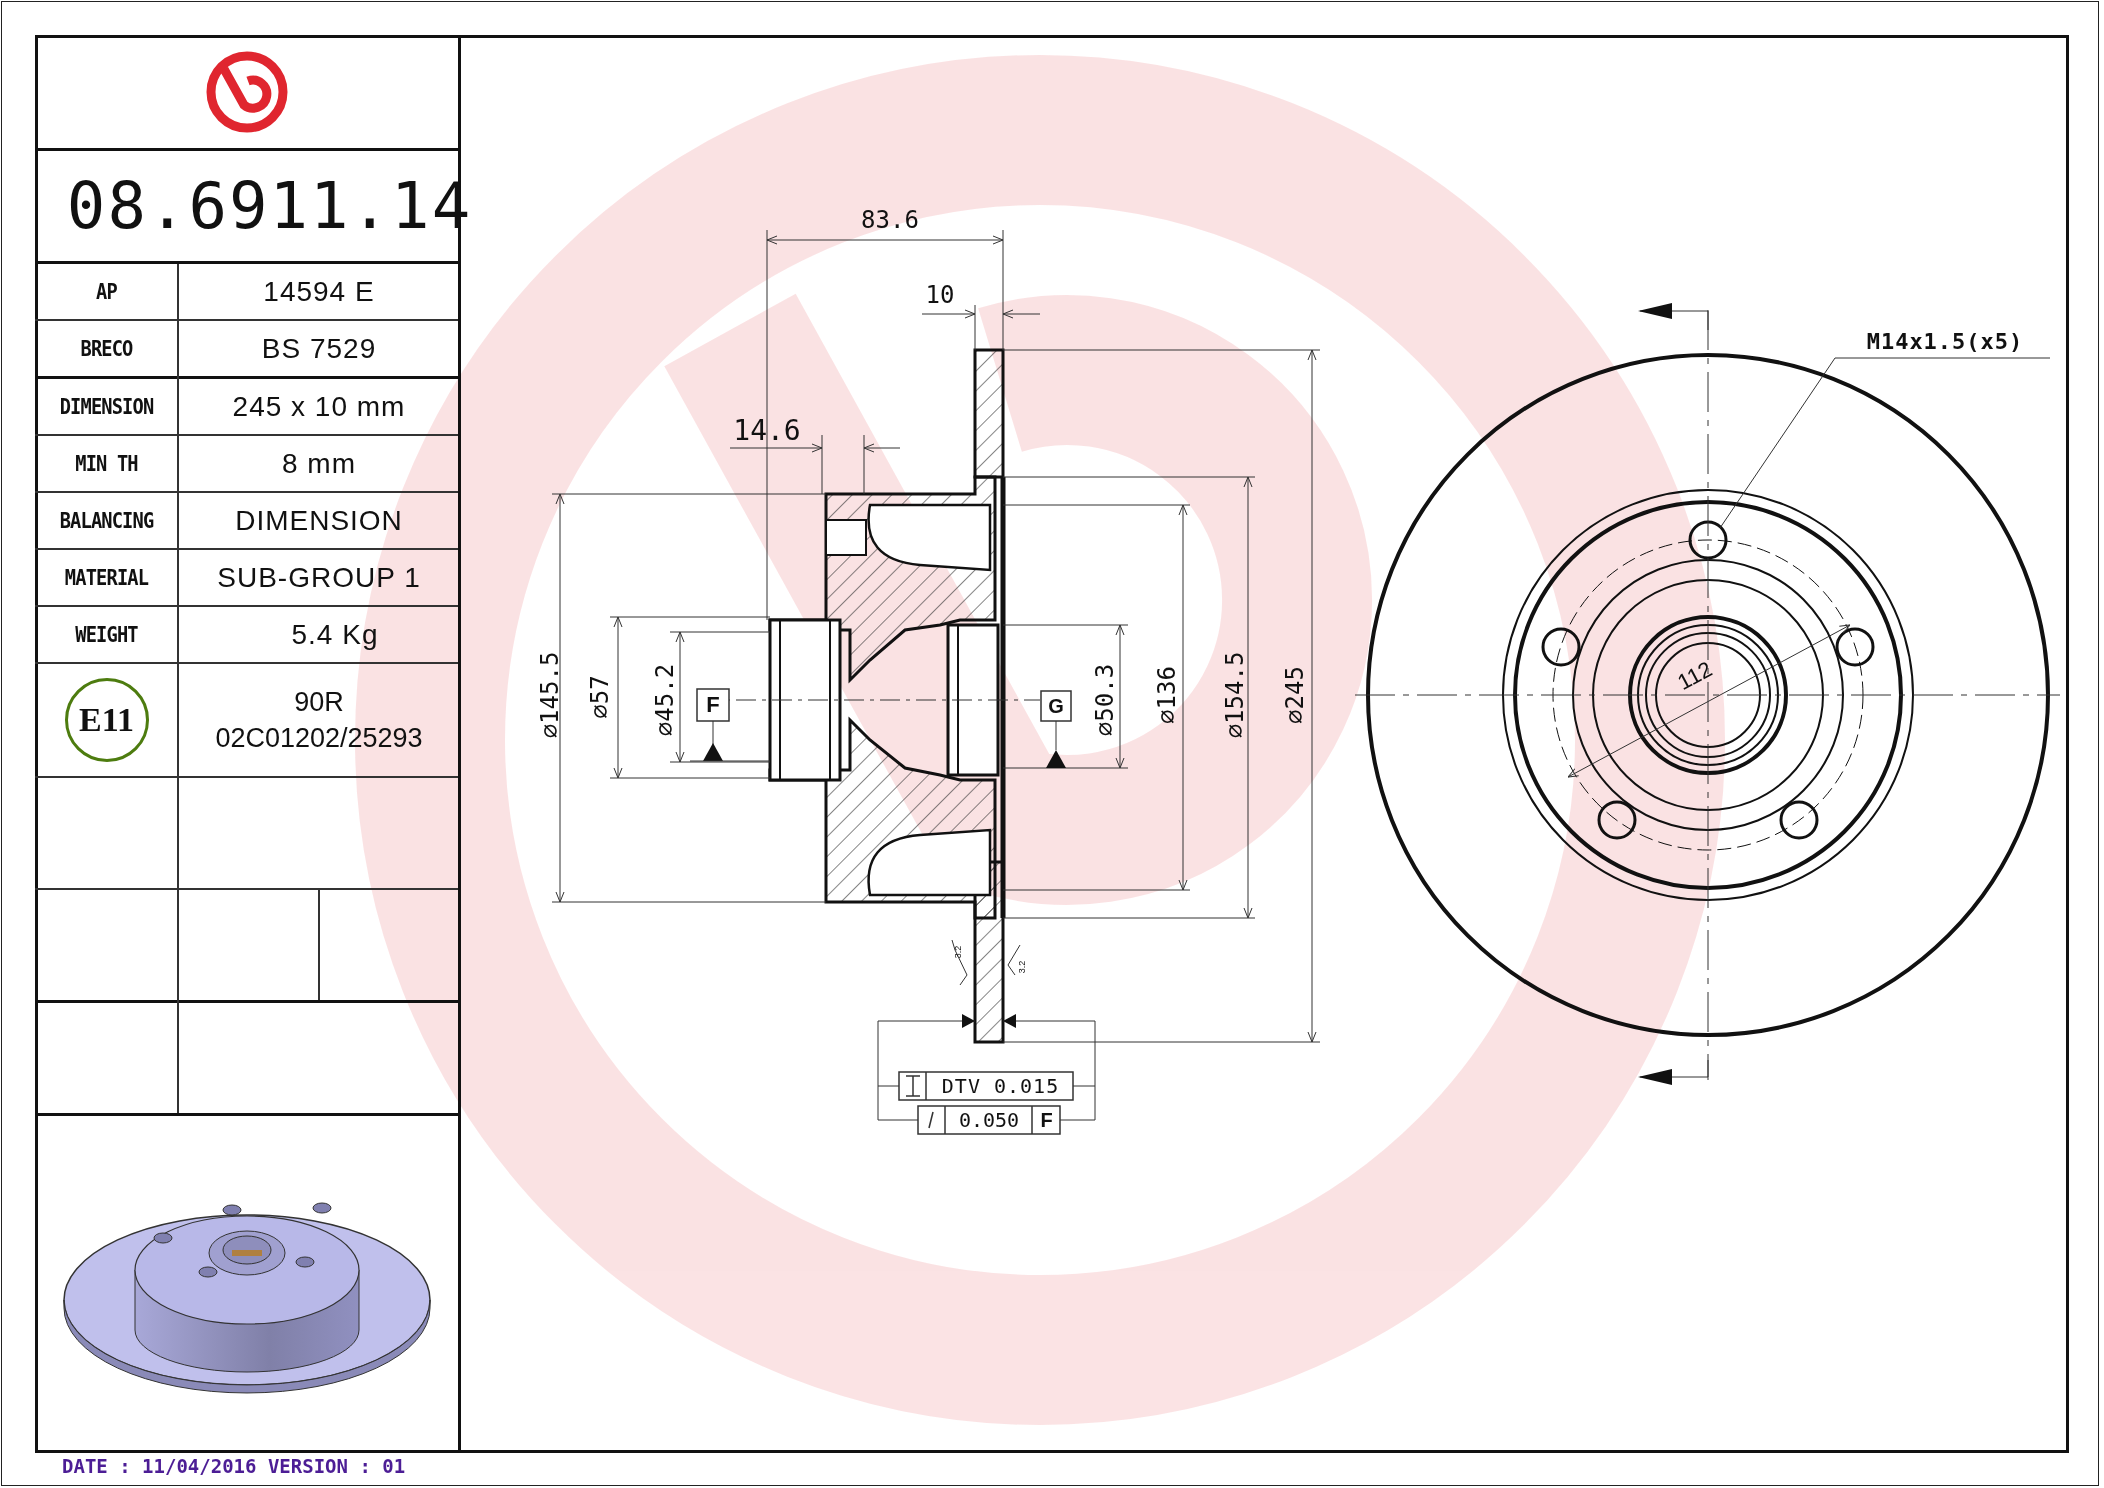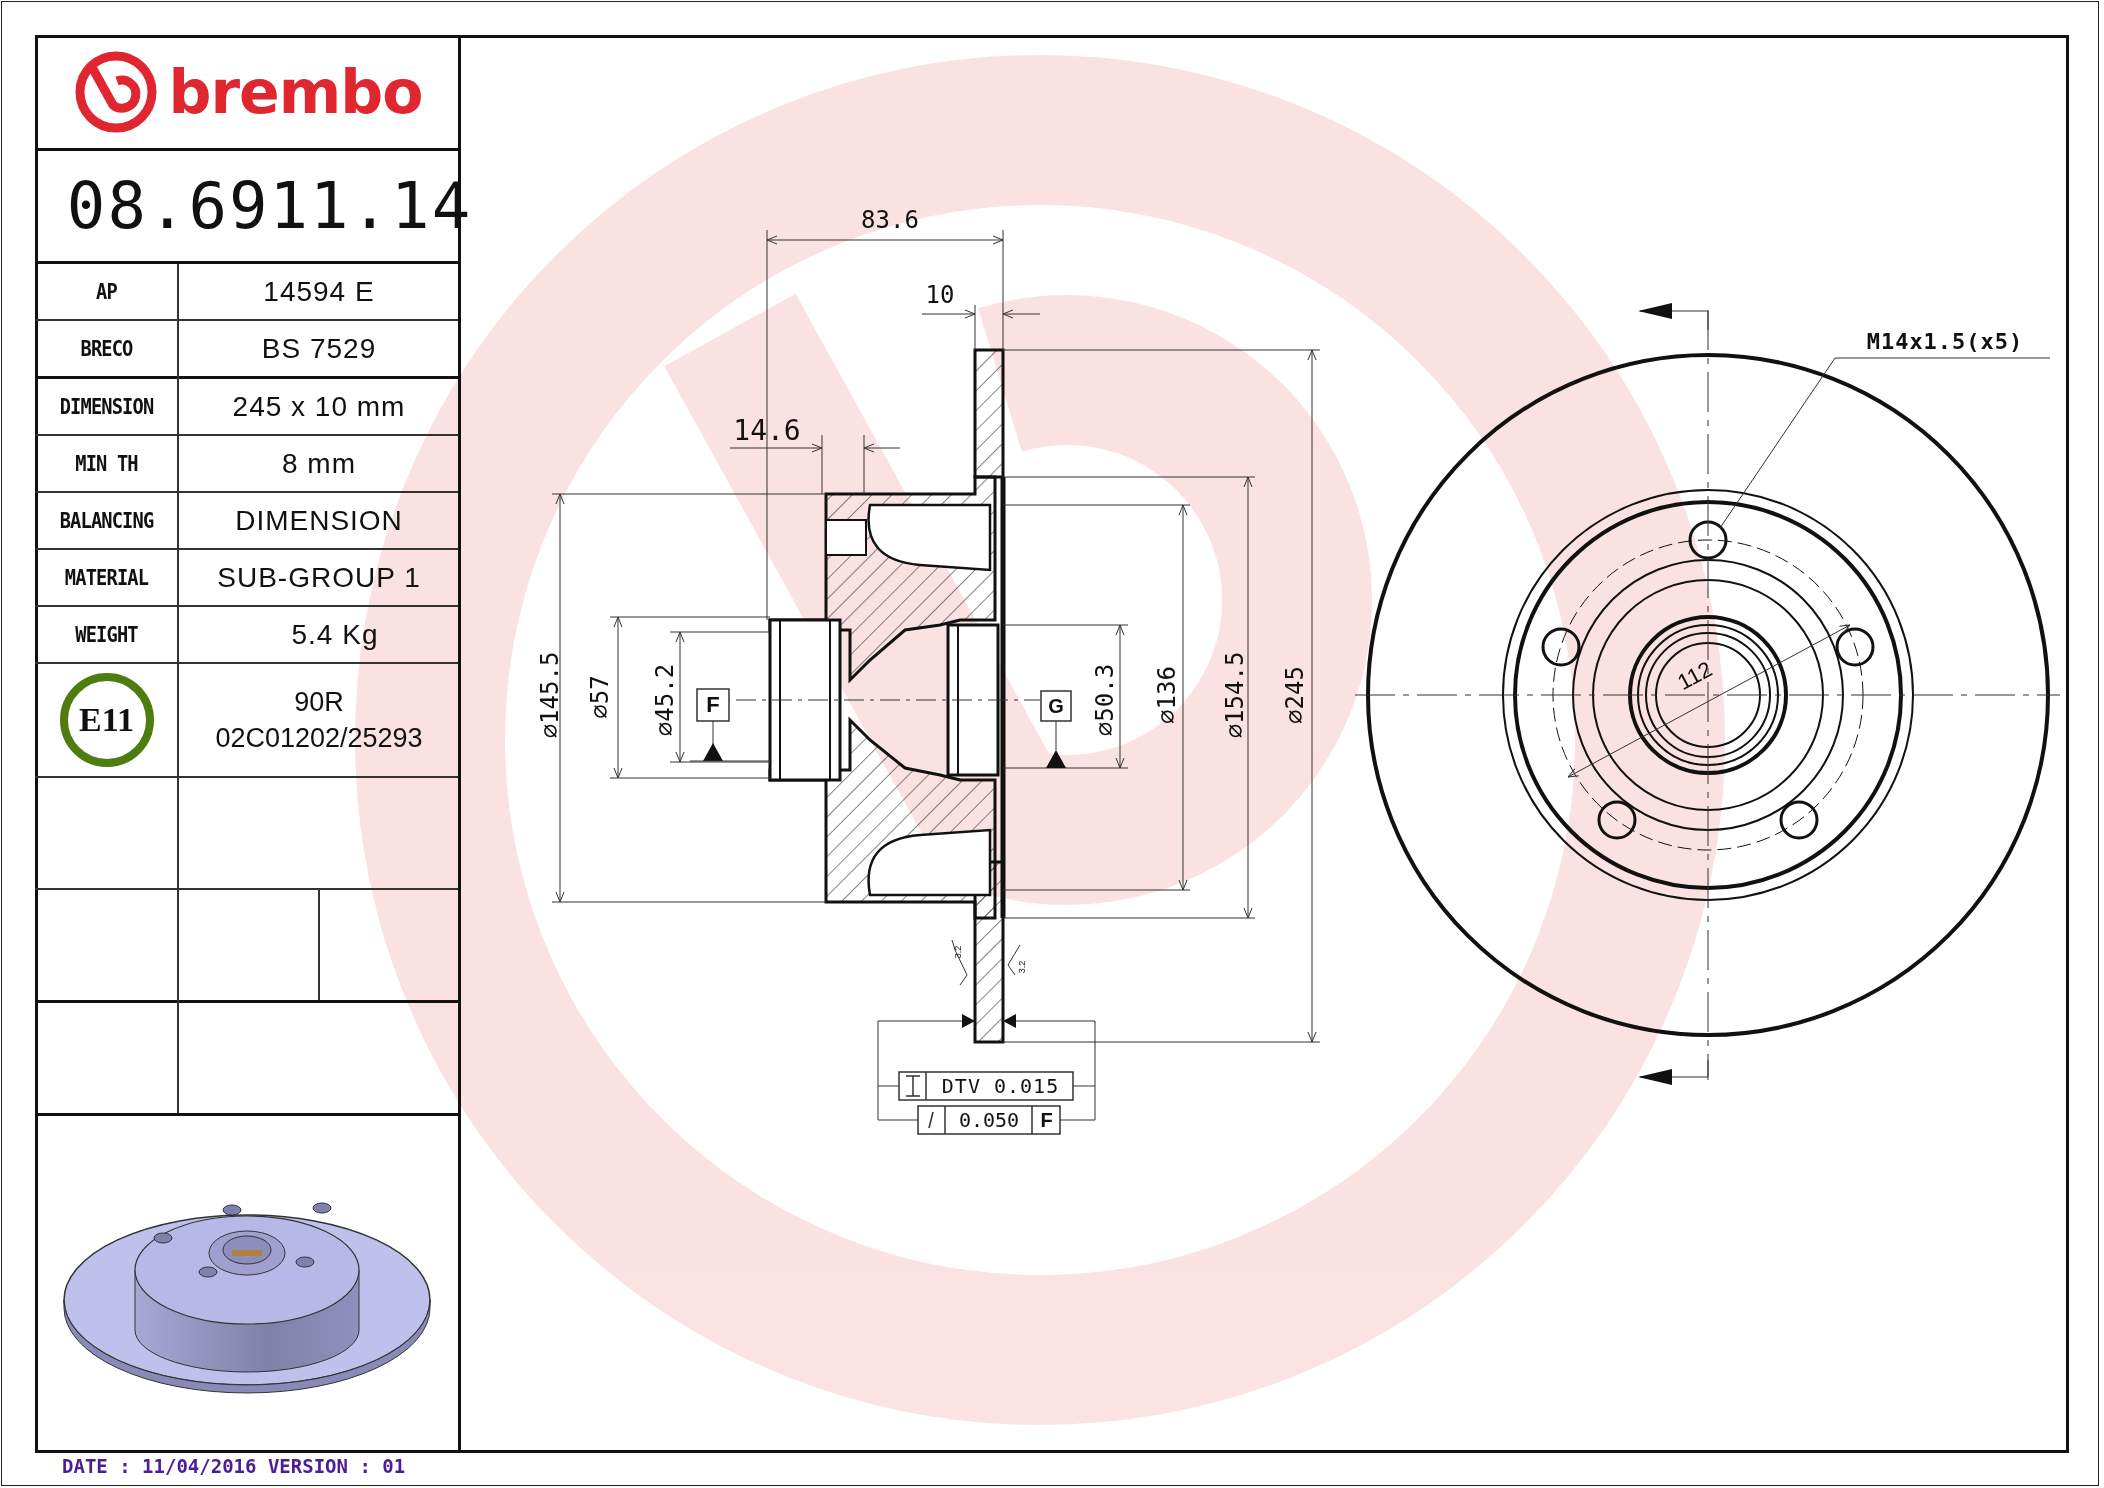--- a/index.html
+++ b/index.html
@@ -245,21 +245,20 @@
 
 <div class="frame"></div>
 
 <div class="panel">
 
   <div class="cell" style="left:0;top:0;width:423px;height:113px;">
     <svg width="90" height="90" viewBox="0 0 90 90">
       <circle cx="45" cy="45" r="36" fill="none" stroke="#e0262f" stroke-width="9"></circle>
       <path d="M22,22 L42,58 A14,14 0 1 0 46,34" fill="none" stroke="#e0262f" stroke-width="9"></path>
     </svg>
-    <span class="logo-text" style="margin-left:8px;">brembo</span>
   </div>
   <div class="hline" style="top:113px;height:3px;background:#111;"></div>
 
   <div class="cell pn" style="left:0;top:116px;width:423px;height:110px;">08.6911.14</div>
   <div class="hline" style="top:226px;height:3px;background:#111;"></div>
 
   <div class="cell lbl" style="left:0;top:229px;width:143px;height:55px;">AP</div>
   <div class="cell val" style="left:145px;top:229px;width:278px;height:55px;">14594 E</div>
   <div class="hline" style="top:284px;height:2px;"></div>
 
@@ -281,21 +280,21 @@
 
   <div class="cell lbl" style="left:0;top:515px;width:143px;height:55px;">MATERIAL</div>
   <div class="cell val" style="left:145px;top:515px;width:278px;height:55px;">SUB-GROUP 1</div>
   <div class="hline" style="top:570px;height:2px;"></div>
 
   <div class="cell lbl" style="left:0;top:572px;width:143px;height:55px;">WEIGHT</div>
   <div class="cell val" style="left:145px;top:572px;width:310px;height:55px;">5.4 Kg</div>
   <div class="hline" style="top:627px;height:2px;"></div>
 
   <div class="cell" style="left:0;top:629px;width:143px;height:112px;">
-    <div style="width:78px;height:78px;border:8px solid #4d7c0f;border-radius:50%;display:flex;align-items:center;justify-content:center;font-family:'Liberation Serif',serif;font-weight:bold;font-size:34px;color:#111;">E11</div>
+    <div style="width:78px;height:78px;border:3px solid #4d7c0f;border-radius:50%;display:flex;align-items:center;justify-content:center;font-family:'Liberation Serif',serif;font-weight:bold;font-size:34px;color:#111;">E11</div>
   </div>
   <div class="cell" style="left:145px;top:629px;width:278px;height:112px;flex-direction:column;font-size:27px;line-height:36px;">
     <span>90R</span>
     <span>02C01202/25293</span>
   </div>
   <div class="hline" style="top:741px;height:2px;"></div>
 
   <div class="hline" style="top:853px;height:2px;"></div>
   <div class="hline" style="top:965px;height:3px;background:#111;"></div>
   <div class="hline" style="top:1078px;height:3px;background:#111;"></div>

